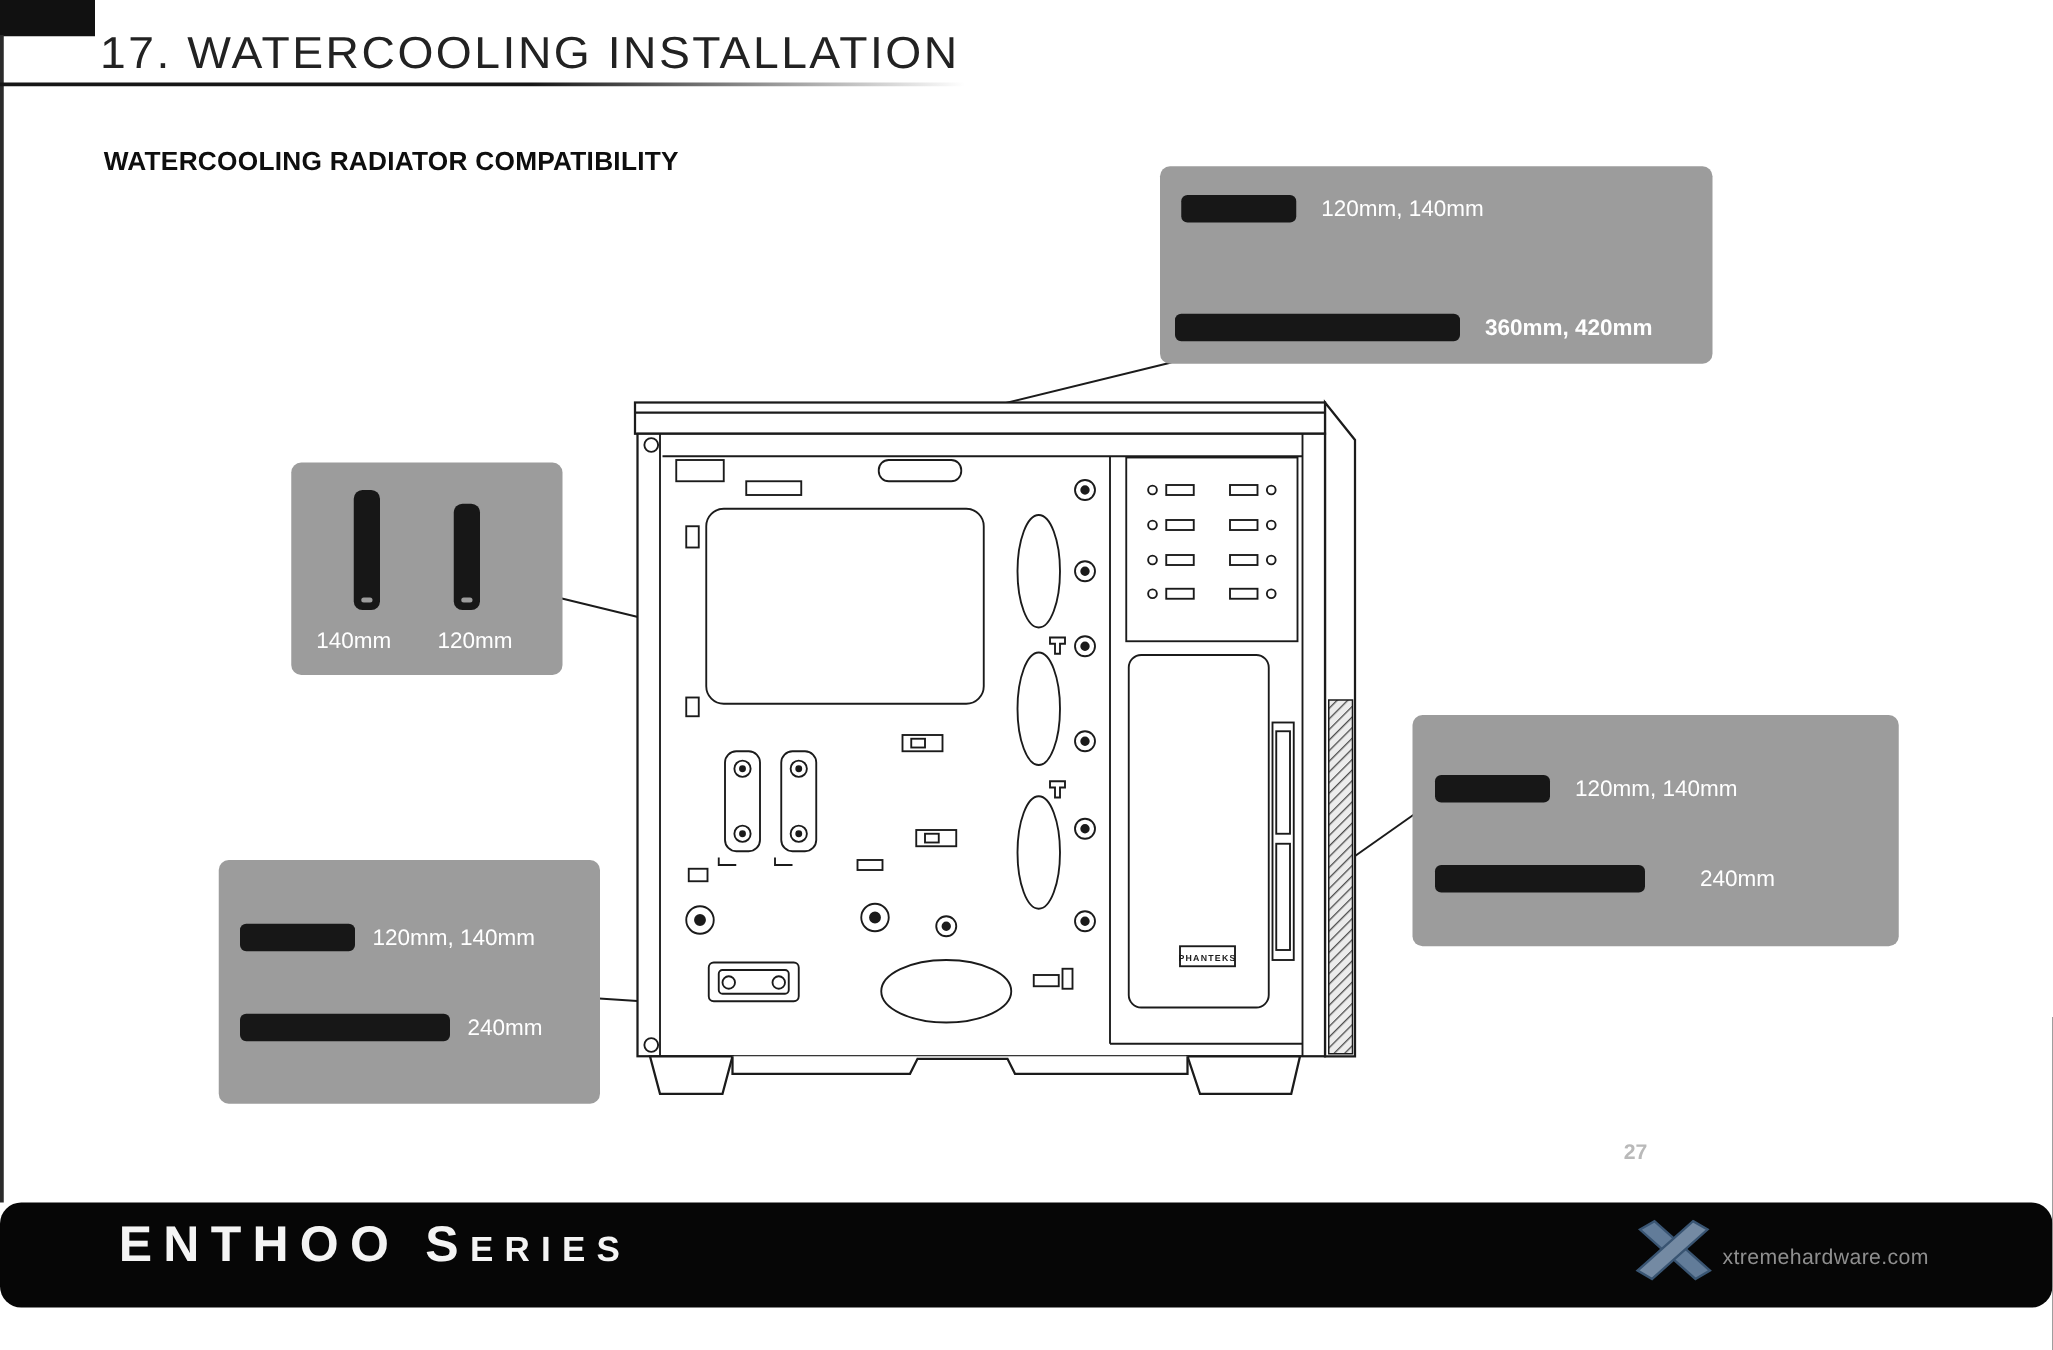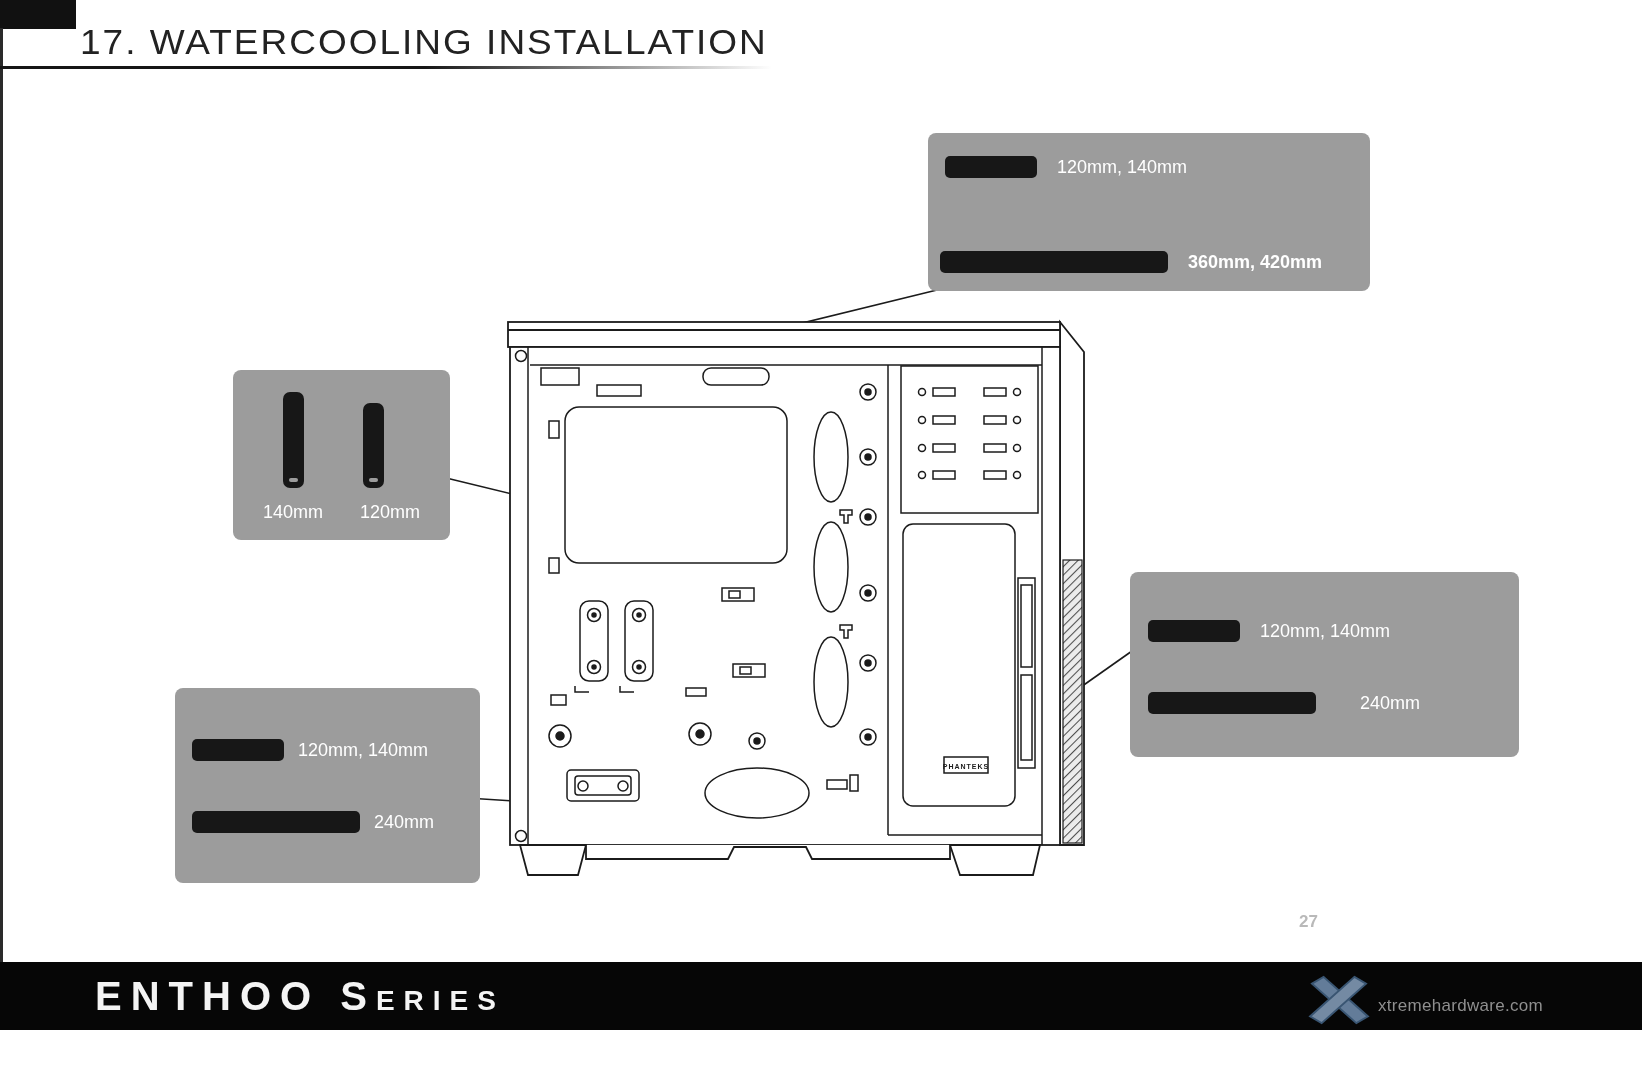--- a/index.html
+++ b/index.html
@@ -35,50 +35,51 @@
   .lbl{color:#ffffff;font-size:18px;margin-left:20px;white-space:nowrap;}
   .callout-top{left:928px;top:133px;width:430px;height:158px;}
   .callout-top .row1{left:17px;top:22px;}
   .callout-top .row2{left:12px;top:70px;}
   .callout-top .row3{left:12px;top:117px;font-weight:bold;}
   .callout-left{left:233px;top:370px;width:205px;height:170px;}
   .vbar{position:absolute;width:21px;background:#171717;border-radius:7px;}
   .vbar::after{content:"";position:absolute;left:6px;bottom:6px;width:9px;height:4px;background:#9c9c9c;border-radius:2px;}
   .vbar-1{left:50px;top:22px;height:96px;}
   .vbar-2{left:130px;top:33px;height:85px;}
-  .vlbl{position:absolute;top:132px;width:80px;text-align:center;color:#fff;font-size:18px;}
+  .vlbl{position:absolute;top:132px;width:80px;text-align:left;color:#fff;font-size:18px;}
   .vlbl-1{left:20px;}
   .vlbl-2{left:117px;}
   .callout-bottom{left:175px;top:688px;width:293px;height:195px;}
   .callout-bottom .row1{left:17px;top:50px;}
   .callout-bottom .row2{left:17px;top:122px;}
   .callout-bottom .lbl{margin-left:14px;}
   .callout-right{left:1130px;top:572px;width:377px;height:185px;}
   .callout-right .row1{left:18px;top:47px;}
   .callout-right .row2{left:18px;top:119px;}
   .callout-right .row2 .lbl{margin-left:44px;}
   
-  .footer-bar{position:absolute;left:0;top:962px;width:1642px;height:68px;background:#060606;z-index:2;}
+  .footer-bar{position:absolute;left:0;top:962px;width:1642px;height:84px;background:#060606;z-index:2;border-radius:17px;}
   .brand{
     position:absolute;left:95px;top:12px;color:#f4f4f4;
     font-size:40px;font-weight:bold;letter-spacing:9px;font-variant:small-caps;white-space:nowrap;
   }
   .pagenum{position:absolute;left:1299px;top:912px;z-index:4;color:#b9b9b9;font-size:17px;font-weight:bold;}
   .watermark{position:absolute;left:1304px;top:974px;z-index:3;display:flex;align-items:center;gap:4px;}
   .watermark-text{color:#8f8f8f;font-size:17px;letter-spacing:.3px;margin-top:10px;}
 </style>
 </head>
 <body>
 
 <div class="page">
 
   <div class="corner-block"></div>
   <div class="left-rule"></div>
   <h1 class="title">17. WATERCOOLING INSTALLATION</h1>
   <div class="title-rule"></div>
+  <h2 class="subtitle">WATERCOOLING RADIATOR COMPATIBILITY</h2>
 
   <svg class="diagram" width="1642" height="1080" viewBox="0 0 1642 1080">
     <defs>
       <pattern id="hatch" patternUnits="userSpaceOnUse" width="6" height="6" patternTransform="rotate(45)">
         <rect width="6" height="6" fill="#ececec"></rect>
         <line x1="0" y1="0" x2="0" y2="6" stroke="#4d4d4d" stroke-width="2.1"></line>
       </pattern>
     </defs>
 
     <g stroke="#1b1b1b" stroke-width="1.6" fill="none">

